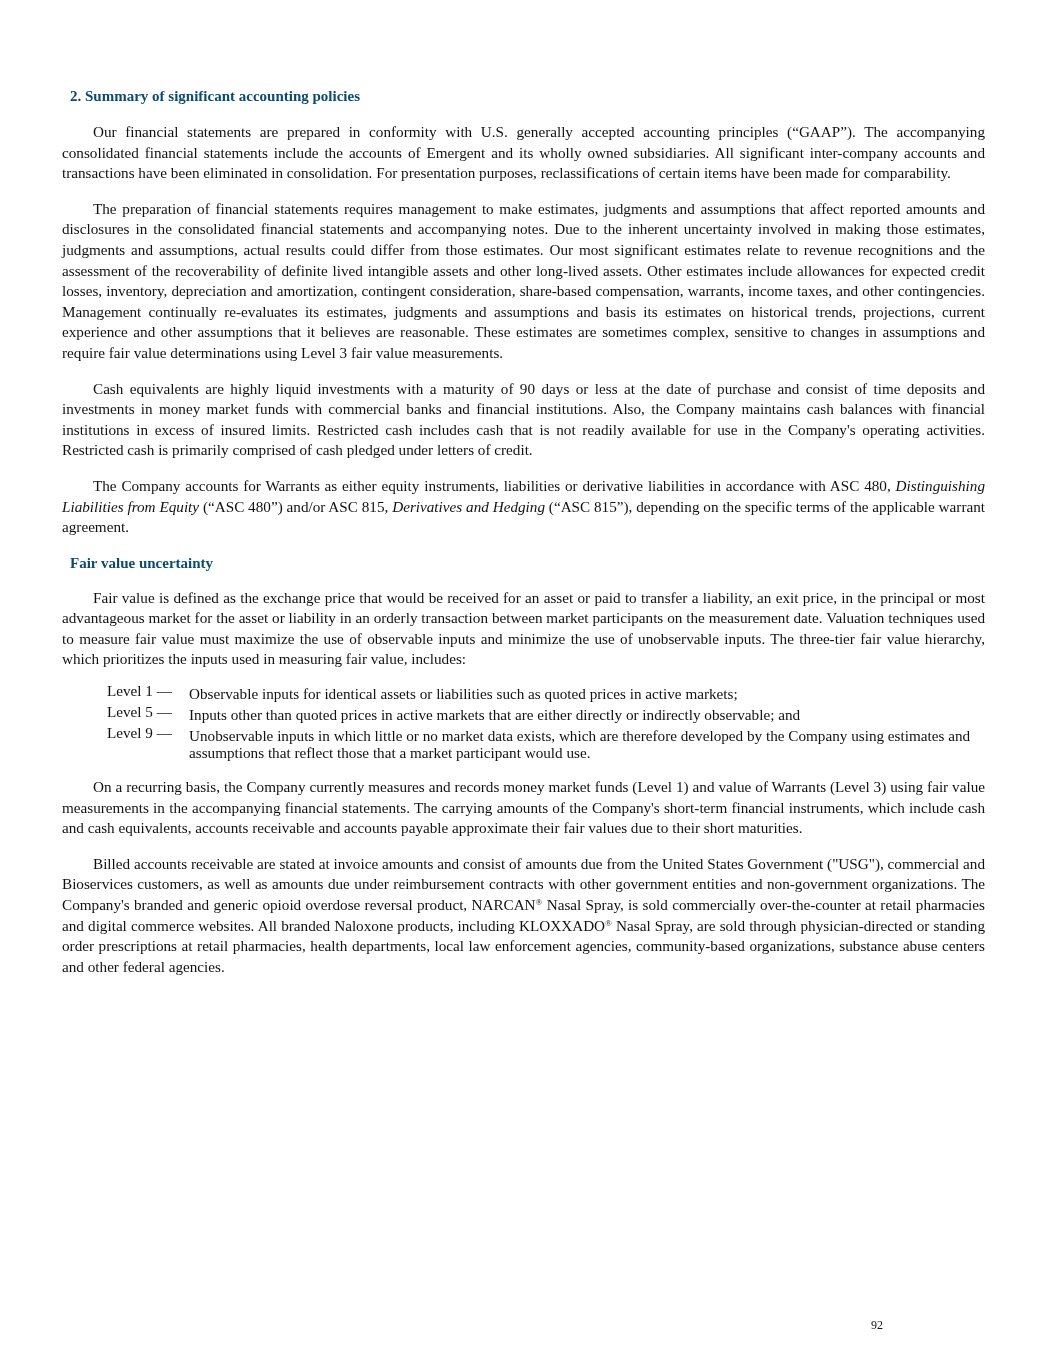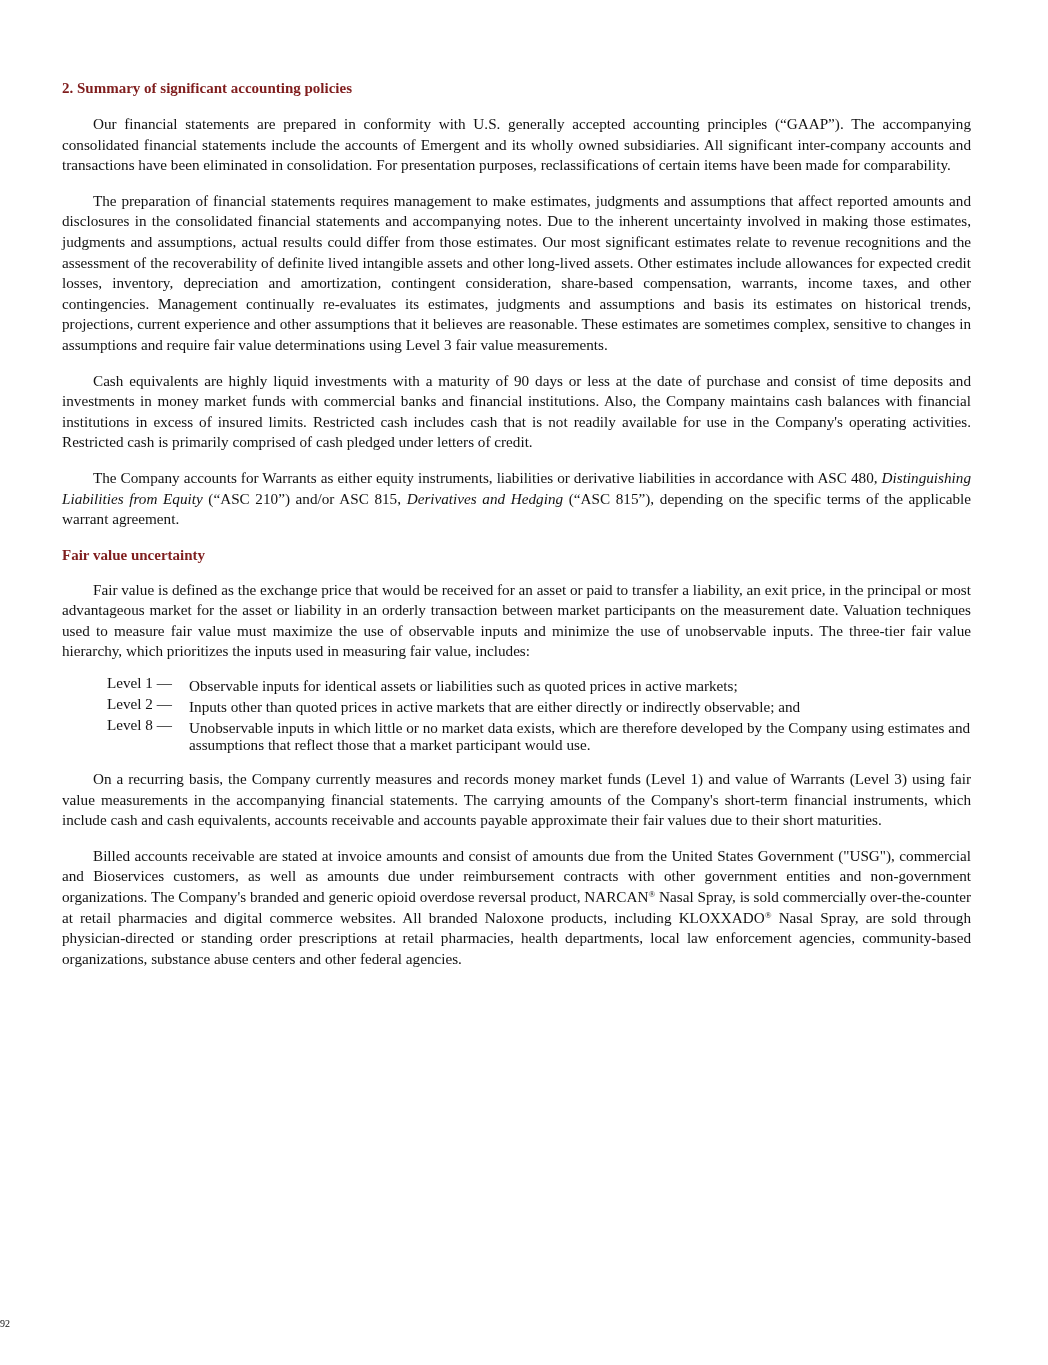--- a/index.html
+++ b/index.html
@@ -13,32 +13,32 @@
     }
     .page {
       position: absolute;
       left: 62px;
       top: 78px;
       width: 924px;
     }
     .heading {
       font-weight: bold;
       font-size: 15px;
-      color: #7f1d1d;
+      color: #0c4a6e;
       line-height: 20px;
-      margin: 0;
+      margin: 8px;
     }
     .h-main { margin-bottom: 16px; }
     .h-sub { margin-bottom: 15px; }
     .para {
       font-size: 15.2px;
       line-height: 20.6px;
       text-align: justify;
       text-indent: 31px;
-      margin: 0 15px 15px 0;
+      margin: 0 1px 15px 0;
     }
     .para i { font-style: italic; }
     sup { font-size: 9px; vertical-align: 5px; line-height: 0; }
     .levels {
       margin: 5px 0 16px 45px;
       font-size: 15.2px;
     }
     .level-row {
       display: flex;
       align-items: flex-start;
@@ -56,22 +56,22 @@
       flex: 1;
       line-height: 17px;
       padding-right: 10px;
       font-family: Liberation Serif, serif;
     }
     .page-number {
       position: absolute;
       left: 0;
       width: 883px;
       top: 1318px;
-      text-align: left;
-      font-size: 10px;
+      text-align: right;
+      font-size: 12px;
       color: #111;
     }
   </style>
 </head>
 <body>
 
 <div class="page">
 
   <h1 class="heading h-main">2. Summary of significant accounting policies</h1>
 
@@ -81,37 +81,37 @@
 
   <section>
     <p class="para">The preparation of financial statements requires management to make estimates, judgments and assumptions that affect reported amounts and disclosures in the consolidated financial statements and accompanying notes. Due to the inherent uncertainty involved in making those estimates, judgments and assumptions, actual results could differ from those estimates. Our most significant estimates relate to revenue recognitions and the assessment of the recoverability of definite lived intangible assets and other long-lived assets. Other estimates include allowances for expected credit losses, inventory, depreciation and amortization, contingent consideration, share-based compensation, warrants, income taxes, and other contingencies. Management continually re-evaluates its estimates, judgments and assumptions and basis its estimates on historical trends, projections, current experience and other assumptions that it believes are reasonable. These estimates are sometimes complex, sensitive to changes in assumptions and require fair value determinations using Level 3 fair value measurements.</p>
   </section>
 
   <section>
     <p class="para">Cash equivalents are highly liquid investments with a maturity of 90 days or less at the date of purchase and consist of time deposits and investments in money market funds with commercial banks and financial institutions. Also, the Company maintains cash balances with financial institutions in excess of insured limits. Restricted cash includes cash that is not readily available for use in the Company's operating activities. Restricted cash is primarily comprised of cash pledged under letters of credit.</p>
   </section>
 
   <section>
-    <p class="para"><span>The Company accounts for Warrants as either equity instruments, liabilities or derivative liabilities in accordance with ASC 480, </span><i>Distinguishing Liabilities from Equity</i><span> (“ASC 210”) and/or ASC 815, </span><i>Derivatives and Hedging</i><span> (“ASC 815”), depending on the specific terms of the applicable warrant agreement.</span></p>
+    <p class="para"><span>The Company accounts for Warrants as either equity instruments, liabilities or derivative liabilities in accordance with ASC 480, </span><i>Distinguishing Liabilities from Equity</i><span> (“ASC 480”) and/or ASC 815, </span><i>Derivatives and Hedging</i><span> (“ASC 815”), depending on the specific terms of the applicable warrant agreement.</span></p>
   </section>
 
   <section>
     <h2 class="heading h-sub">Fair value uncertainty</h2>
     <p class="para">Fair value is defined as the exchange price that would be received for an asset or paid to transfer a liability, an exit price, in the principal or most advantageous market for the asset or liability in an orderly transaction between market participants on the measurement date. Valuation techniques used to measure fair value must maximize the use of observable inputs and minimize the use of unobservable inputs. The three-tier fair value hierarchy, which prioritizes the inputs used in measuring fair value, includes:</p>
     <div class="levels">
       <div class="level-row">
         <span class="level-label">Level 1 —</span>
         <span class="level-text">Observable inputs for identical assets or liabilities such as quoted prices in active markets;</span>
       </div>
       <div class="level-row">
-        <span class="level-label">Level 2 —</span>
+        <span class="level-label">Level 5 —</span>
         <span class="level-text">Inputs other than quoted prices in active markets that are either directly or indirectly observable; and</span>
       </div>
       <div class="level-row">
-        <span class="level-label">Level 8 —</span>
+        <span class="level-label">Level 9 —</span>
         <span class="level-text">Unobservable inputs in which little or no market data exists, which are therefore developed by the Company using estimates and assumptions that reflect those that a market participant would use.</span>
       </div>
     </div>
     <p class="para">On a recurring basis, the Company currently measures and records money market funds (Level 1) and value of Warrants (Level 3) using fair value measurements in the accompanying financial statements. The carrying amounts of the Company's short-term financial instruments, which include cash and cash equivalents, accounts receivable and accounts payable approximate their fair values due to their short maturities.</p>
   </section>
 
   <section>
     <p class="para"><span>Billed accounts receivable are stated at invoice amounts and consist of amounts due from the United States Government ("USG"), commercial and Bioservices customers, as well as amounts due under reimbursement contracts with other government entities and non-government organizations. The Company's branded and generic opioid overdose reversal product, NARCAN</span><sup>®</sup><span> Nasal Spray, is sold commercially over-the-counter at retail pharmacies and digital commerce websites. All branded Naloxone products, including KLOXXADO</span><sup>®</sup><span> Nasal Spray, are sold through physician-directed or standing order prescriptions at retail pharmacies, health departments, local law enforcement agencies, community-based organizations, substance abuse centers and other federal agencies.</span></p>
   </section>
 

